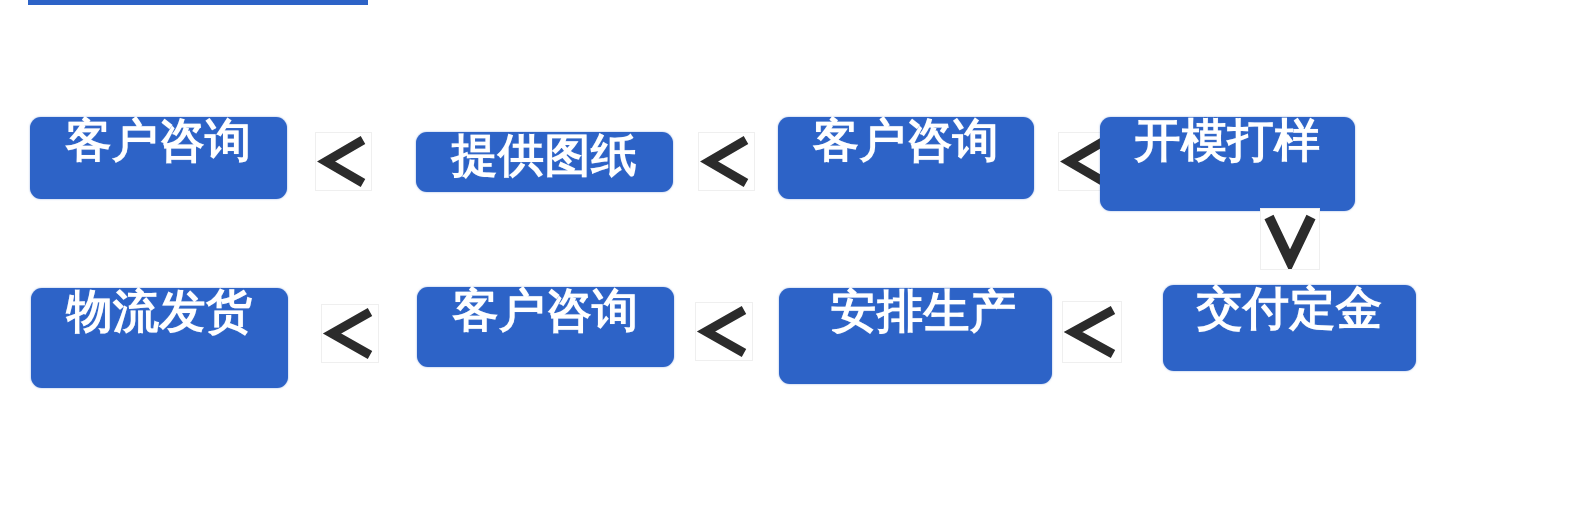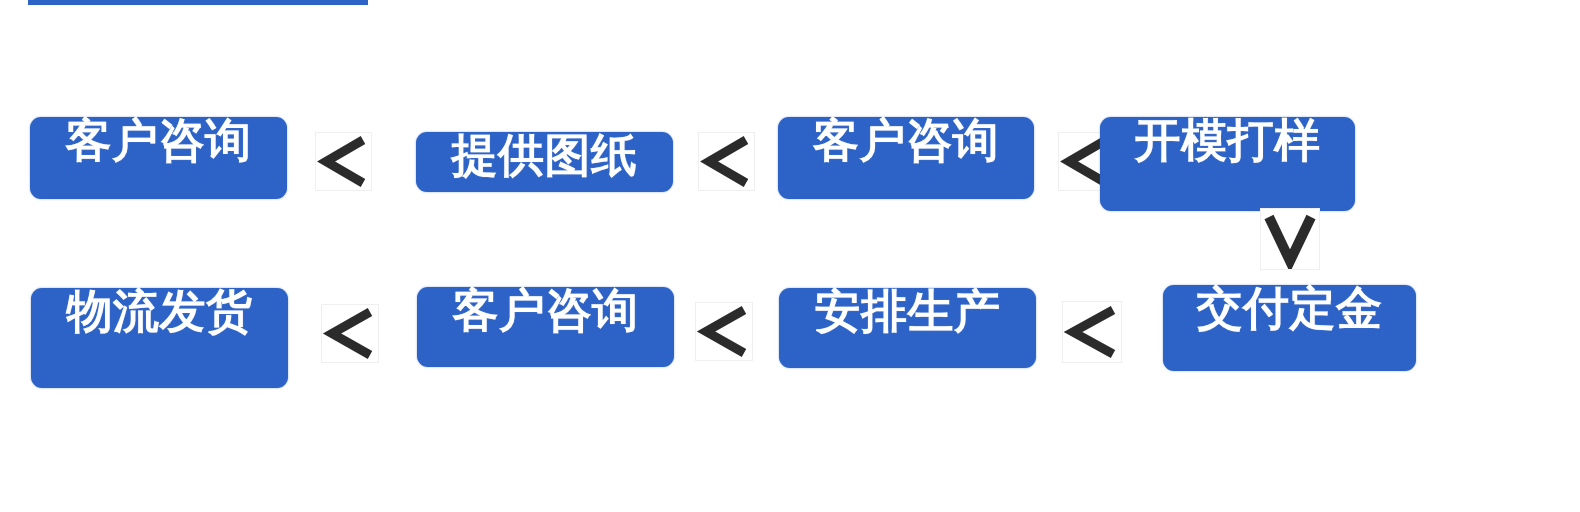--- a/index.html
+++ b/index.html
@@ -60,21 +60,21 @@
   .r1b4 { left: 1100px; top: 117px; width: 255px; height: 94px; }
   
   .r1a1 { left: 316px;  top: 133px; width: 55px; height: 57px; }
   .r1a2 { left: 699px;  top: 133px; width: 55px; height: 57px; }
   .r1a3 { left: 1059px; top: 133px; width: 55px; height: 57px; }
   
   .vlink { left: 1261px; top: 209px; width: 58px; height: 60px; }
   
   .r2b1 { left: 31px;   top: 288px; width: 257px; height: 100px; }
   .r2b2 { left: 417px;  top: 287px; width: 257px; height: 80px; }
-  .r2b3 { left: 779px;  top: 288px; width: 257px; height: 80px; }
+  .r2b3 { left: 779px;  top: 288px; width: 257px; height: 96px; padding-left: 16px; }
   .r2b4 { left: 1163px; top: 285px; width: 253px; height: 86px; }
   
   .r2a1 { left: 322px;  top: 305px; width: 56px; height: 57px; }
   .r2a2 { left: 696px;  top: 303px; width: 56px; height: 57px; }
   .r2a3 { left: 1063px; top: 302px; width: 58px; height: 60px; }
 </style>
 </head>
 <body>
 
 <div class="stage">

